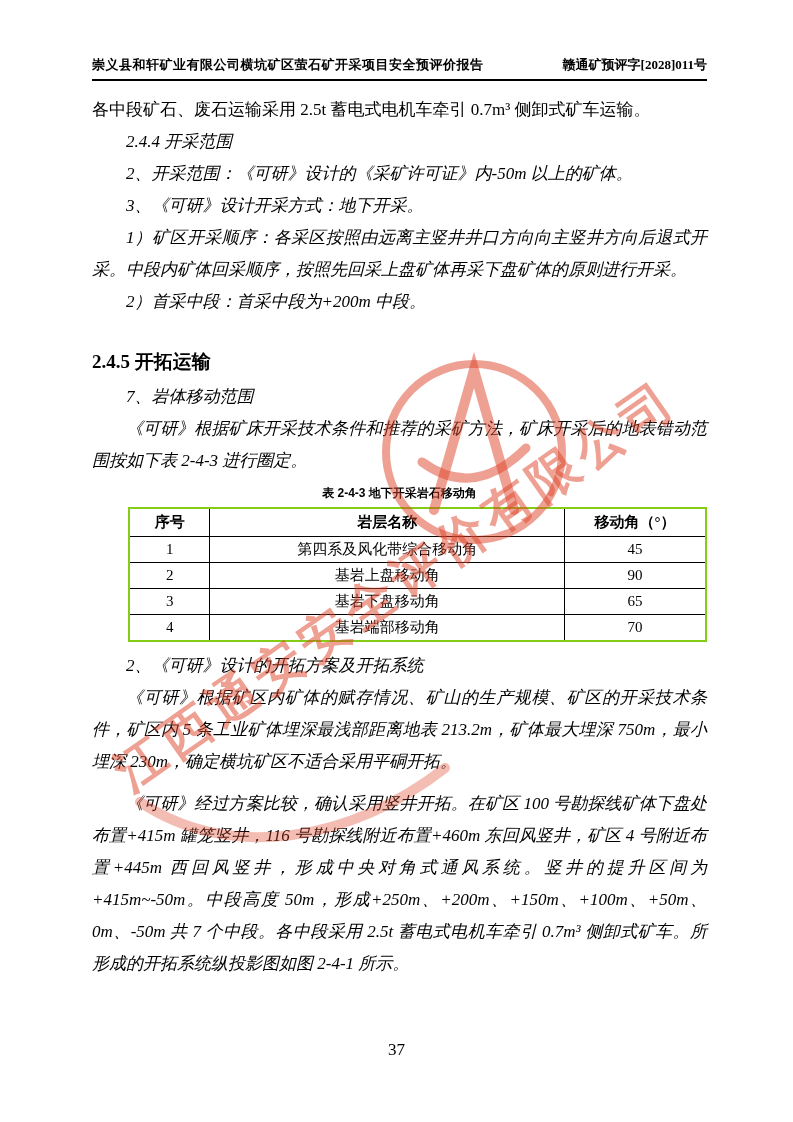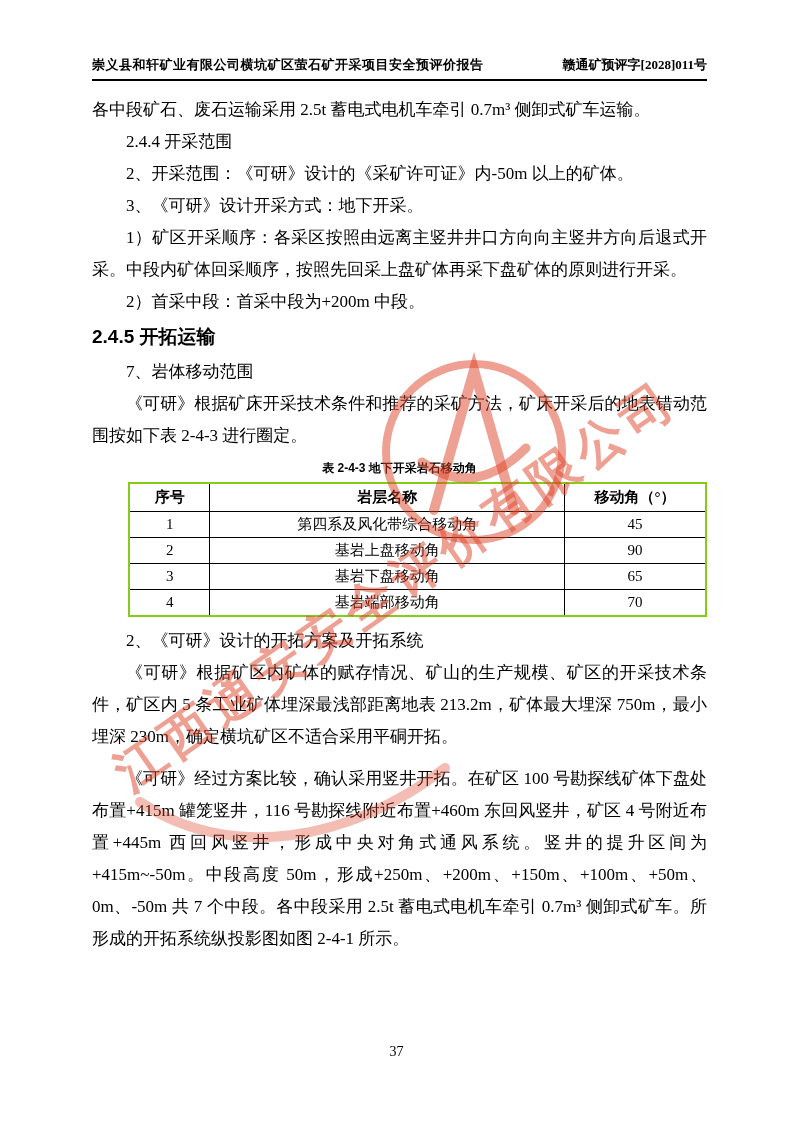--- a/index.html
+++ b/index.html
@@ -22,26 +22,27 @@
     gap:12px;
   }
   .header .h-left { letter-spacing:0.5px; }
   .header .h-right { white-space:nowrap; }
   .content {
     position:absolute; top:94px; left:92px; right:86px;
     font-size:17px; line-height:32px;
     text-align:justify;
     text-justify:inter-ideograph;
   }
-  p.indent { text-indent:2em; }
+  p.indent { text-indent:2em;font-style:italic; }
   p.noindent { text-indent:0; }
   .heading {
-    font-family:Liberation Sans, sans-serif;
+    font-family:Liberation Serif, serif;
     font-size:19px; font-weight:bold; line-height:38px;
     text-indent:0;
+    margin-top:25px;
   }
   .table-caption {
     font-family:"Liberation Sans","DejaVu Sans",sans-serif;
     text-align:center; font-weight:bold;
     font-size:12px; line-height:28px; margin-top:2px;
     text-indent:0;
   }
   table.movement {
     border-collapse:collapse;
     margin-left:36px;
@@ -58,21 +59,21 @@
     font-weight:normal;
   }
   table.movement th { font-weight:bold; line-height:25px; }
   .col-no { width:14%; }
   .col-name { width:61.5%;margin-top:32px; }
   .col-angle { width:24.5%; }
   .gap-top { margin-top:8px; }
   .gap-top-lg { margin-top:10px; }
   .footer {
     position:absolute; bottom:62px; left:0; right:0;
-    text-align:center; font-size:14px;
+    text-align:center; font-size:17px;
   }
   .watermark {
     position:absolute; inset:0;
     z-index:5;
     pointer-events:none;
   }
   .watermark svg { display:block; }
   .watermark text {
     font-family:"Liberation Sans","DejaVu Sans",sans-serif;
     font-weight:bold;

